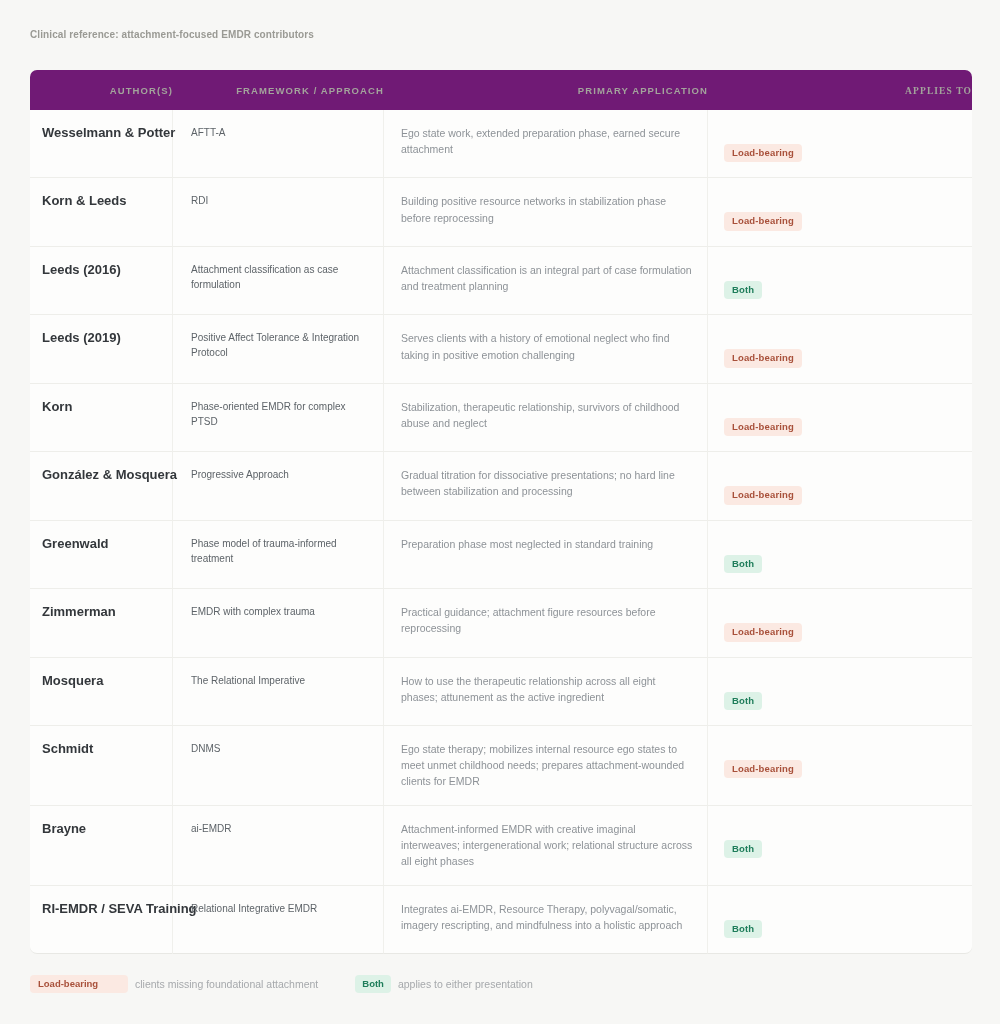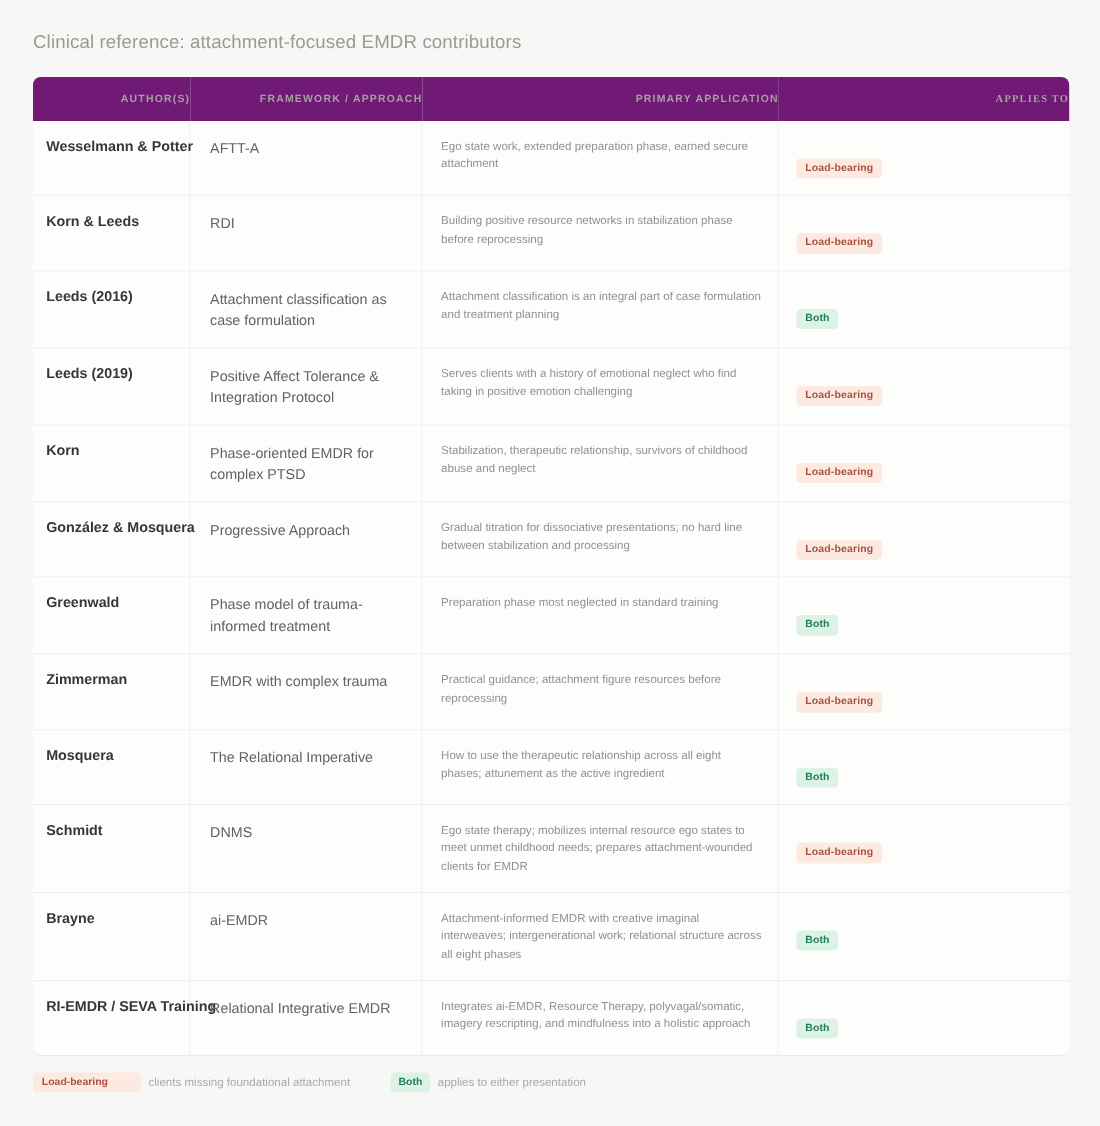--- a/index.html
+++ b/index.html
@@ -19,22 +19,22 @@
     width: 1000px;
     height: 1024px;
     background: #f7f7f5;
     overflow: hidden;
   }
 
   .page-title {
     position: absolute;
     left: 30px;
     top: 29px;
-    font-size: 17px;
-    font-weight: normal;
+    font-size: 10px;
+    font-weight: bold;
     color: #9a9a94;
     letter-spacing: 0.1px;
     white-space: nowrap;
   }
 
   
   .table-wrap {
     position: absolute;
     left: 30px;
     top: 70px;
@@ -85,21 +85,21 @@
     white-space: nowrap;
     overflow: visible;
   }
   .ref-table tbody td.c1 .author {
     display: block;
     white-space: nowrap;
   }
 
   .ref-table tbody td.c2 {
     padding-left: 18px;
-    font-size: 13px;
+    font-size: 10px;
     color: #5d6368;
     line-height: 1.5;
   }
 
   .ref-table tbody td.c3 {
     padding-left: 17px;
     font-size: 10.5px;
     color: #8d9297;
     line-height: 1.55;
   }

